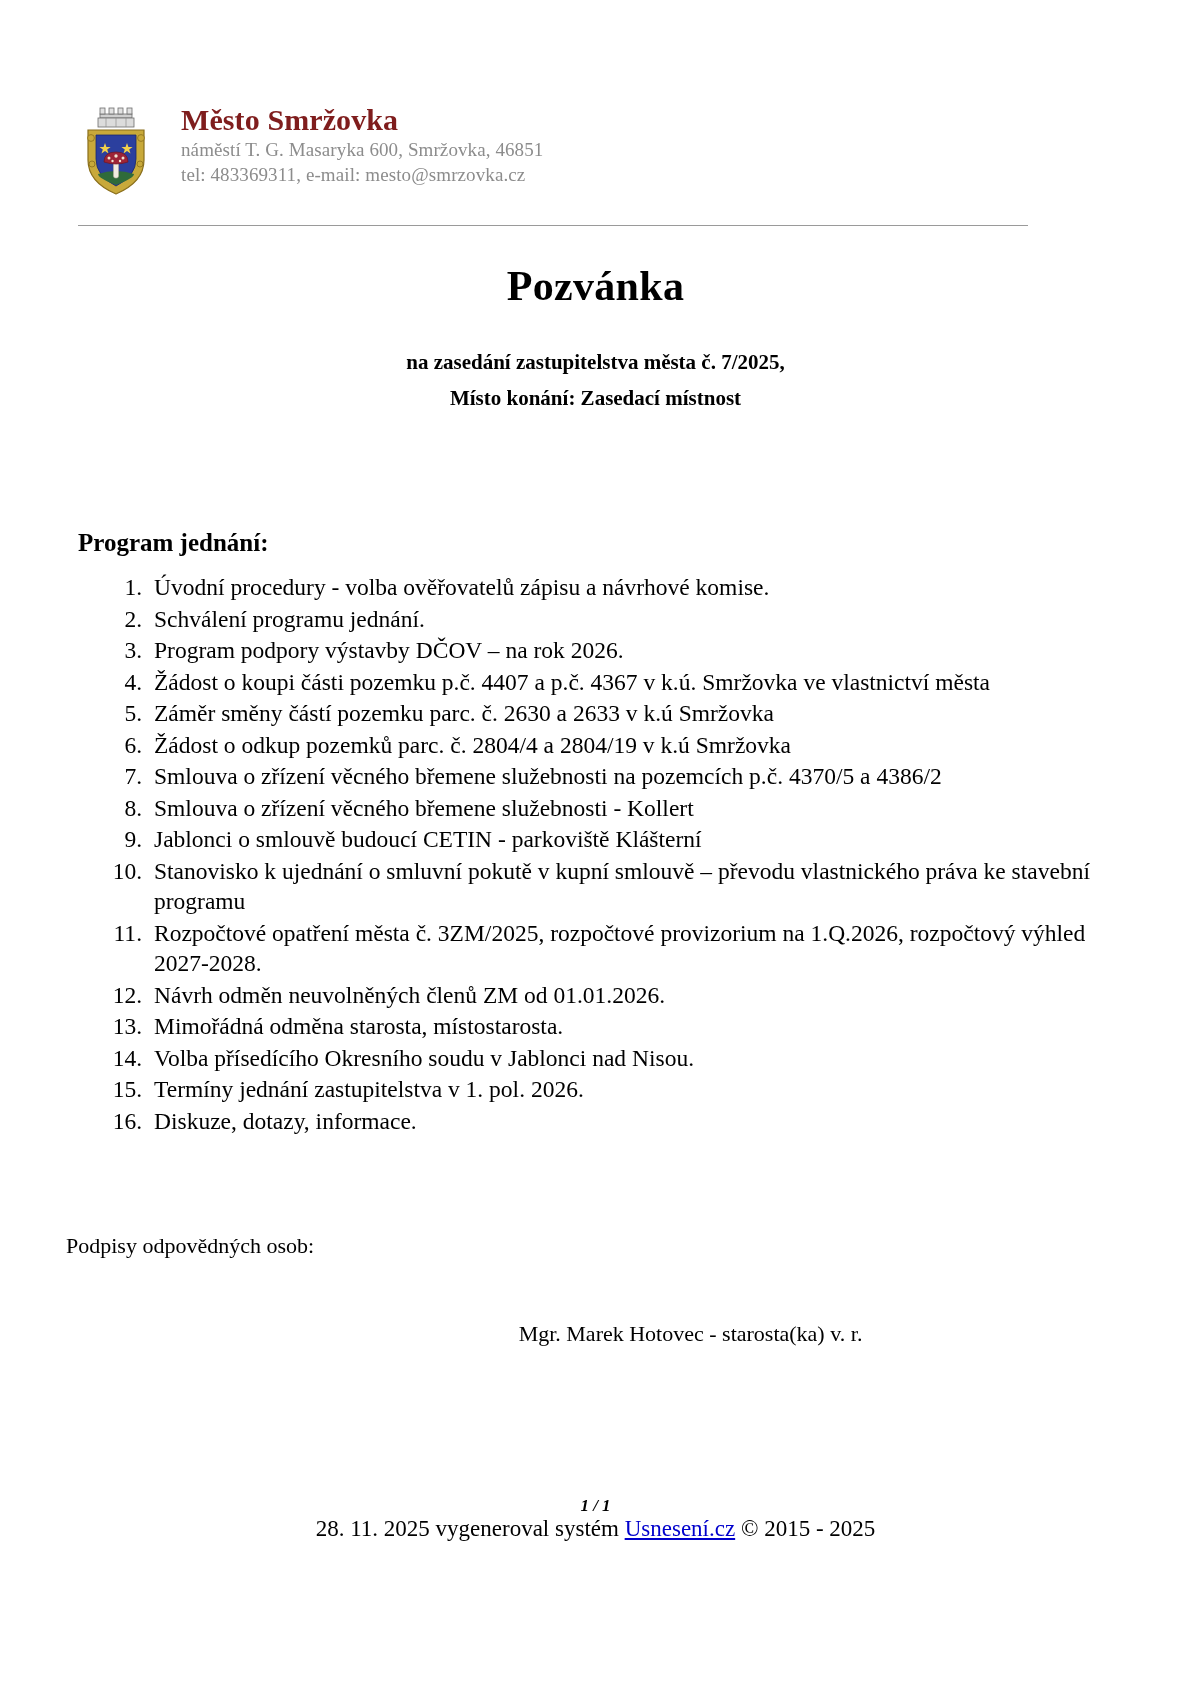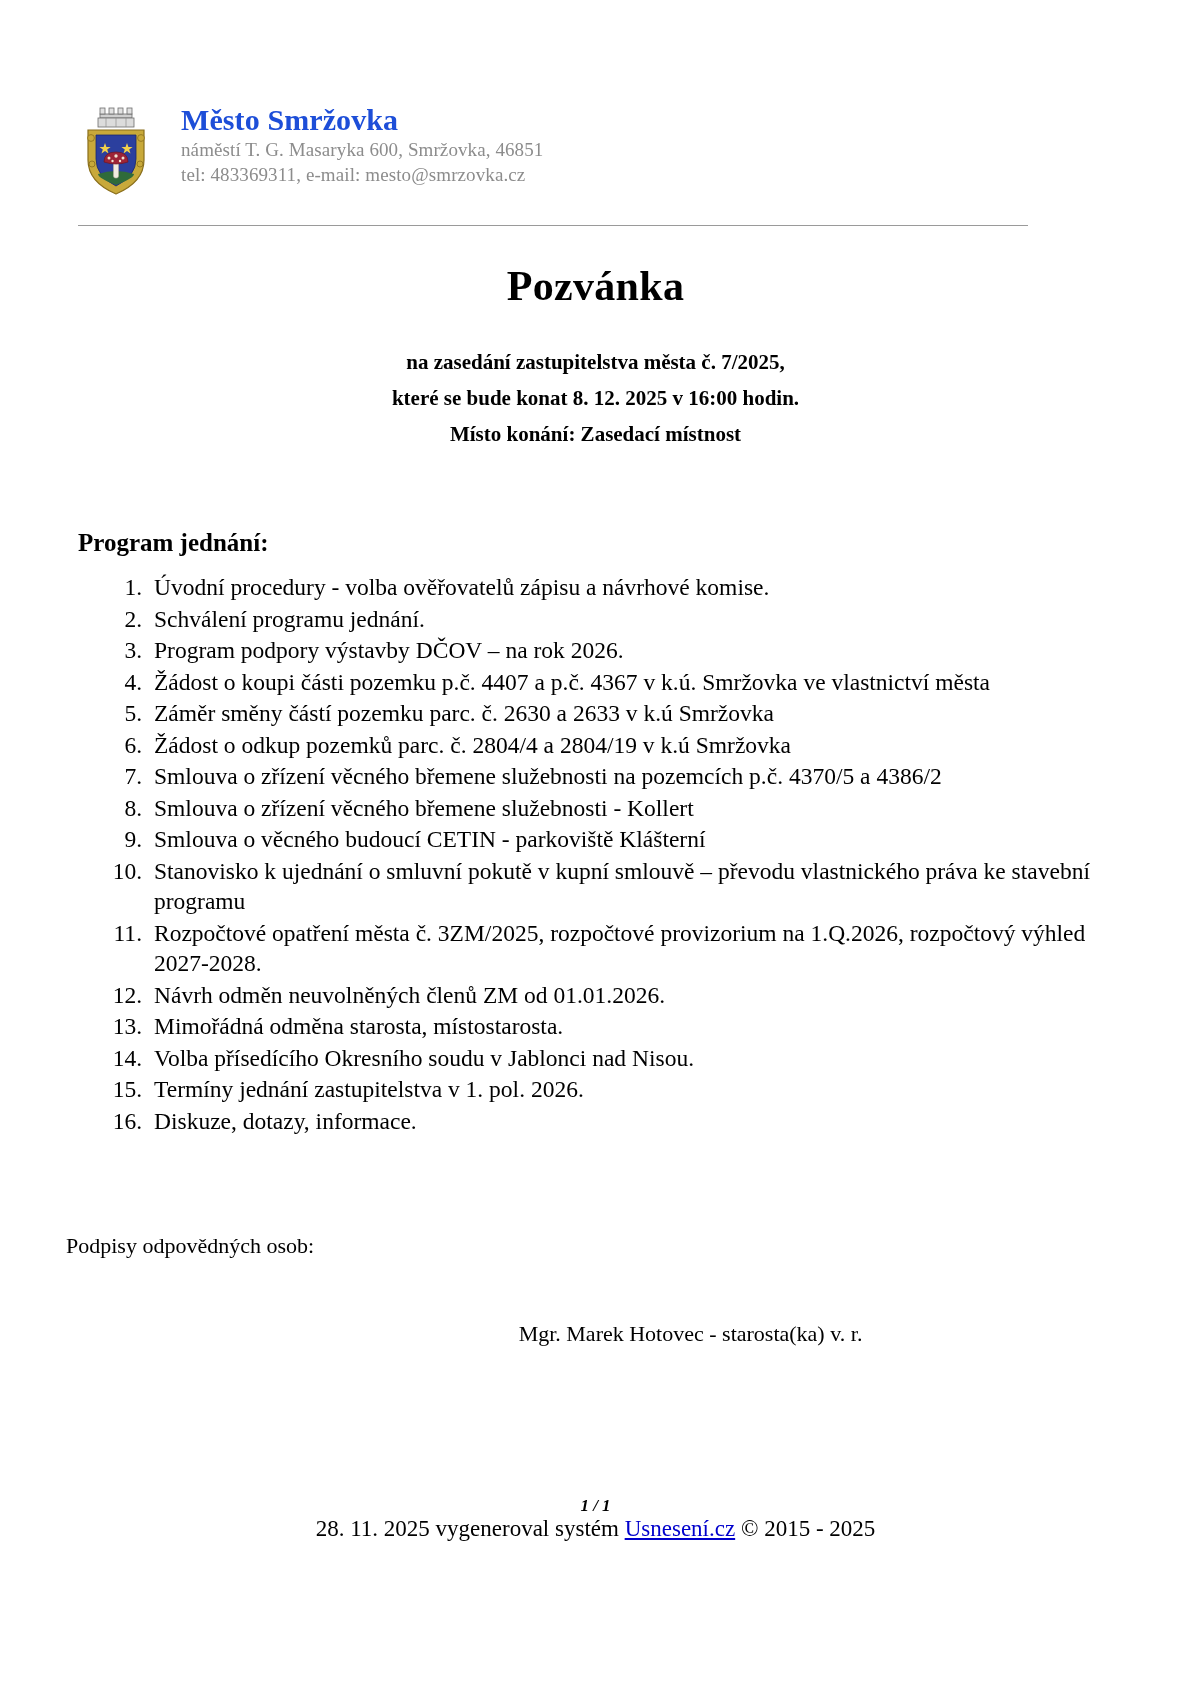--- a/index.html
+++ b/index.html
@@ -40,21 +40,21 @@
   .org-block {
     margin-left: 31px;
     padding-top: 3px;
   }
   .org-name {
     font-family: "Liberation Serif", "DejaVu Serif", serif;
     font-weight: bold;
     font-size: 30px;
     line-height: 34px;
     letter-spacing: 0.1px;
-    color: #1d4ed8;
+    color: #7f1d1d;
   }
   .org-line {
     font-family: "Liberation Serif", "DejaVu Serif", serif;
     font-size: 19px;
     line-height: 25px;
     color: #8c8c8c;
     letter-spacing: 0.1px;
   }
 
   .rule {
@@ -224,36 +224,35 @@
       <div class="org-line">tel: 483369311, e-mail: mesto@smrzovka.cz</div>
     </div>
   </div>
 
   <div class="rule"></div>
 
   <div class="doc-title">Pozvánka</div>
 
   <div class="subtitle">
     <div>na zasedání zastupitelstva města č. 7/2025,</div>
-    <div>které se bude konat 8. 12. 2025 v 16:00 hodin.</div>
     <div>Místo konání: Zasedací místnost</div>
   </div>
 
   <div class="program-heading">Program jednání:</div>
 
   <ol class="agenda">
     <li>Úvodní procedury - volba ověřovatelů zápisu a návrhové komise.</li>
     <li>Schválení programu jednání.</li>
     <li>Program podpory výstavby DČOV – na rok 2026.</li>
     <li>Žádost o koupi části pozemku p.č. 4407 a p.č. 4367 v k.ú. Smržovka ve vlastnictví města</li>
     <li>Záměr směny částí pozemku parc. č. 2630 a 2633 v k.ú Smržovka</li>
     <li>Žádost o odkup pozemků parc. č. 2804/4 a 2804/19 v k.ú Smržovka</li>
     <li>Smlouva o zřízení věcného břemene služebnosti na pozemcích p.č. 4370/5 a 4386/2</li>
     <li>Smlouva o zřízení věcného břemene služebnosti - Kollert</li>
-    <li>Smlouva o věcného budoucí CETIN - parkoviště Klášterní</li>
+    <li>Jablonci o smlouvě budoucí CETIN - parkoviště Klášterní</li>
     <li>Stanovisko k ujednání o smluvní pokutě v kupní smlouvě – převodu vlastnického práva ke stavební programu</li>
     <li>Rozpočtové opatření města č. 3ZM/2025, rozpočtové provizorium na 1.Q.2026, rozpočtový výhled 2027-2028.</li>
     <li>Návrh odměn neuvolněných členů ZM od 01.01.2026.</li>
     <li>Mimořádná odměna starosta, místostarosta.</li>
     <li>Volba přísedícího Okresního soudu v Jablonci nad Nisou.</li>
     <li>Termíny jednání zastupitelstva v 1. pol. 2026.</li>
     <li>Diskuze, dotazy, informace.</li>
   </ol>
 
   <div class="sign-label">Podpisy odpovědných osob:</div>

